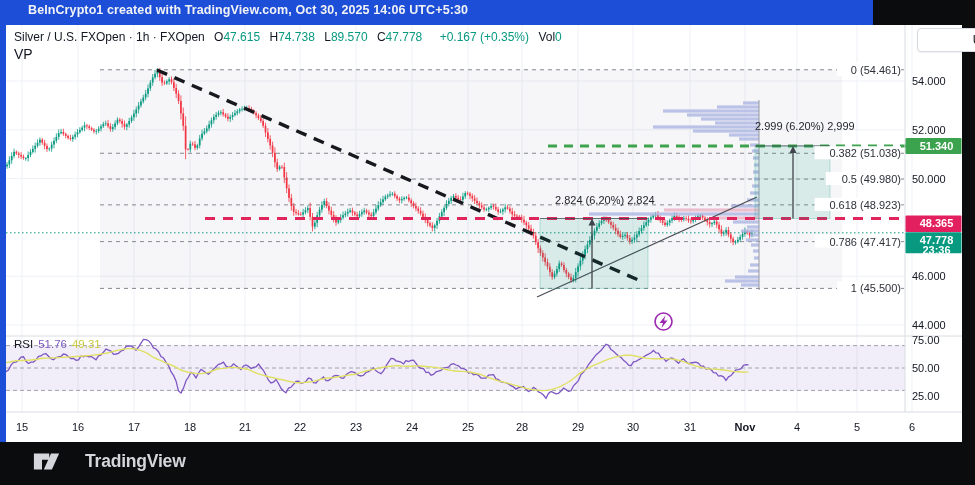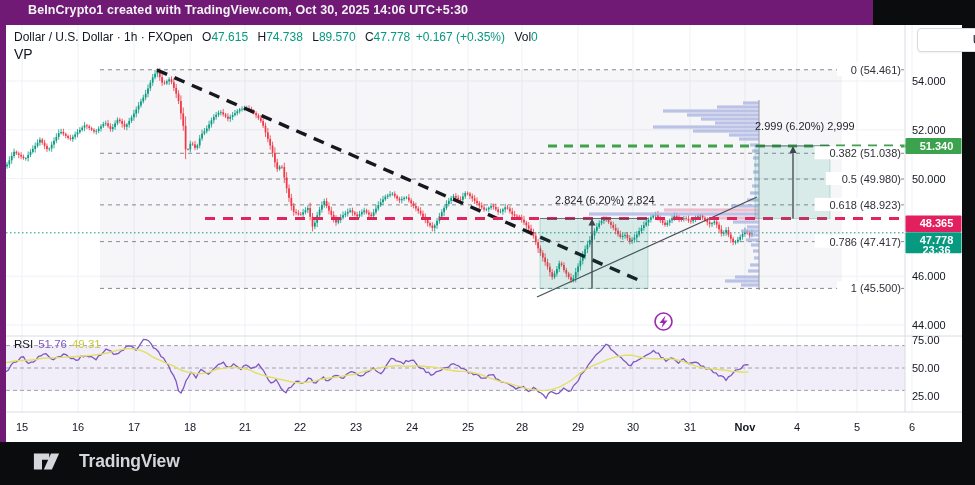--- a/index.html
+++ b/index.html
@@ -1,32 +1,32 @@
 <!DOCTYPE html>
 <html><head>
 <meta charset="utf-8">
 <style>
   html,body{margin:0;padding:0;background:#0b0c0e;width:975px;height:485px;overflow:hidden;
     font-family:"Liberation Sans",sans-serif;-webkit-font-smoothing:antialiased;}
-  #stage{position:relative;width:873px;height:485px;background:#701a75;}
+  #stage{position:relative;width:873px;height:485px;background:#1d4ed8;}
   #attribution{position:absolute;left:28px;top:3px;color:#f2f3f5;font-size:12.5px;font-weight:bold;letter-spacing:.1px;}
   #card{position:absolute;left:6px;top:25px;width:956px;height:417px;background:#ffffff;}
   #chart-svg{position:absolute;left:0;top:0;}
   #header{position:absolute;left:8px;top:5px;font-size:12px;color:#131722;white-space:nowrap;pointer-events:none;}
   #header .val{color:#089981;}
   #header .lbl{color:#131722;margin-left:6px;}
   #indicator-vp{position:absolute;left:8px;top:21px;font-size:14px;color:#131722;pointer-events:none;}
   #usd-btn{position:absolute;left:911px;top:3px;width:45px;height:22px;background:#fff;border:1px solid #d7dae0;
     border-radius:4px;font-size:12px;color:#131722;display:flex;align-items:center;justify-content:center;
     box-shadow:0 1px 2px rgba(0,0,0,.06);cursor:pointer;padding-left:45px;}
   #rsi-legend{position:absolute;left:8px;top:313px;font-size:11.5px;color:#131722;pointer-events:none;white-space:nowrap;}
   #rsi-legend .rsi-val{color:#7e57c2;margin-left:5px;}
   #rsi-legend .rsi-ma{color:#c9c93f;margin-left:5px;}
   #footer{position:absolute;left:0;top:442px;width:975px;height:43px;background:#0b0c0e;}
-  #tv-logo{position:absolute;left:33px;top:8px;display:flex;align-items:center;gap:19px;cursor:pointer;}
+  #tv-logo{position:absolute;left:33px;top:8px;display:flex;align-items:center;gap:25px;cursor:pointer;}
   #tv-logo-text{color:#d4d6dc;font-size:17.5px;font-weight:bold;letter-spacing:-.2px;}
 </style>
 </head>
 <body>
 
 <div id="stage">
   <div id="attribution">BeInCrypto1 created with TradingView.com, Oct 30, 2025 14:06 UTC+5:30</div>
 
   <div id="card">
     <svg id="chart-svg" width="956" height="417">
@@ -818,26 +818,26 @@
         <rect x="899.5" y="112.90399999999991" width="56" height="16" fill="#3ba24d" rx="1"></rect>
         <text x="930.5" y="124.90399999999991" text-anchor="middle" font-size="11" font-weight="bold" fill="#ffffff" font-family="&quot;Liberation Sans&quot;,sans-serif">51.340</text>
         <rect x="899.5" y="190.49399999999994" width="56" height="16.5" fill="#e3205f" rx="1"></rect>
         <text x="930.5" y="202.49399999999994" text-anchor="middle" font-size="11" font-weight="bold" fill="#ffffff" font-family="&quot;Liberation Sans&quot;,sans-serif">48.365</text>
         <rect x="899.5" y="207.31680000000003" width="56" height="21" fill="#089981" rx="1"></rect>
         <text x="930.5" y="219.31680000000003" text-anchor="middle" font-size="11" font-weight="bold" fill="#ffffff" font-family="&quot;Liberation Sans&quot;,sans-serif">47.778</text>
         <text x="930.5" y="229.31680000000003" text-anchor="middle" font-size="11" font-weight="bold" fill="#ffffff" font-family="&quot;Liberation Sans&quot;,sans-serif">23:36</text>
       </svg>
 
     <div id="header">
-      <span>Dollar / U.S. Dollar · 1h · FXOpen</span>
+      <span>Silver / U.S. FXOpen · 1h · FXOpen</span>
       <span class="lbl">O</span><span class="val">47.615</span>
       <span class="lbl">H</span><span class="val">74.738</span>
       <span class="lbl">L</span><span class="val">89.570</span>
       <span class="lbl">C</span><span class="val">47.778</span>
-      <span class="val" style="margin-left:2px">+0.167 (+0.35%)</span>
+      <span class="val" style="margin-left:14px">+0.167 (+0.35%)</span>
       <span class="lbl">Vol</span><span class="val">0</span>
     </div>
     <div id="indicator-vp">VP</div>
 
     <div id="usd-btn">USD</div>
 
     <div id="rsi-legend"><span>RSI</span><span class="rsi-val">51.76</span><span class="rsi-ma">49.31</span></div>
   </div>
 
   <div id="footer">

